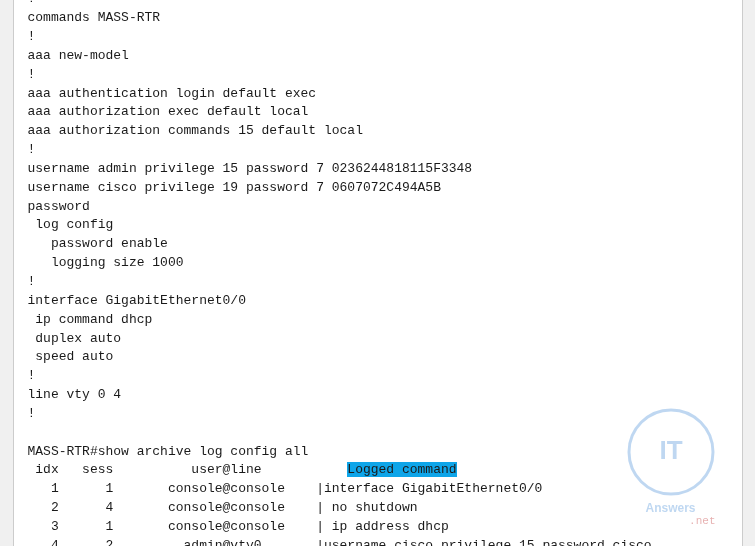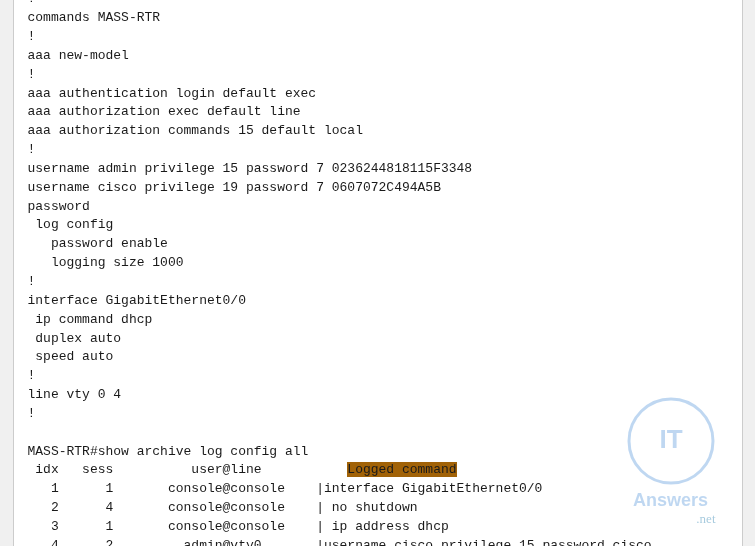--- a/index.html
+++ b/index.html
@@ -34,49 +34,49 @@
       opacity: 0.35;
       pointer-events: none;
       text-align: center;
     }
     .watermark-logo {
       width: 90px;
       height: 90px;
     }
     .watermark-text {
       font-family: Arial, sans-serif;
-      font-size: 18px;
+      font-size: 12px;
       font-weight: bold;
       color: #4a90d9;
       display: block;
     }
     .watermark-net {
-      font-family: Liberation Serif, serif;
-      font-size: 13px;
-      color: #0369a1;
+      font-family: Liberation Mono, monospace;
+      font-size: 11px;
+      color: #b91c1c;
       display: block;
       text-align: right;
     }
     .highlighted {
-      background-color: #a16207;
+      background-color: #0ea5e9;
       font-family: Liberation Mono, monospace;
     }
   </style>
 </head>
 <body>
 
 <div class="terminal-container">
   <div class="terminal-text">
 <span>!</span>
 <span>commands MASS-RTR</span>
 <span>!</span>
 <span>aaa new-model</span>
 <span>!</span>
 <span>aaa authentication login default exec</span>
-<span>aaa authorization exec default line</span>
+<span>aaa authorization exec default local</span>
 <span>aaa authorization commands 15 default local</span>
 <span>!</span>
 <span>username admin privilege 15 password 7 0236244818115F3348</span>
 <span>username cisco privilege 19 password 7 0607072C494A5B</span>
 <span>password</span>
 <span> log config</span>
 <span>   password enable</span>
 <span>   logging size 1000</span>
 <span>!</span>
 <span>interface GigabitEthernet0/0</span>

